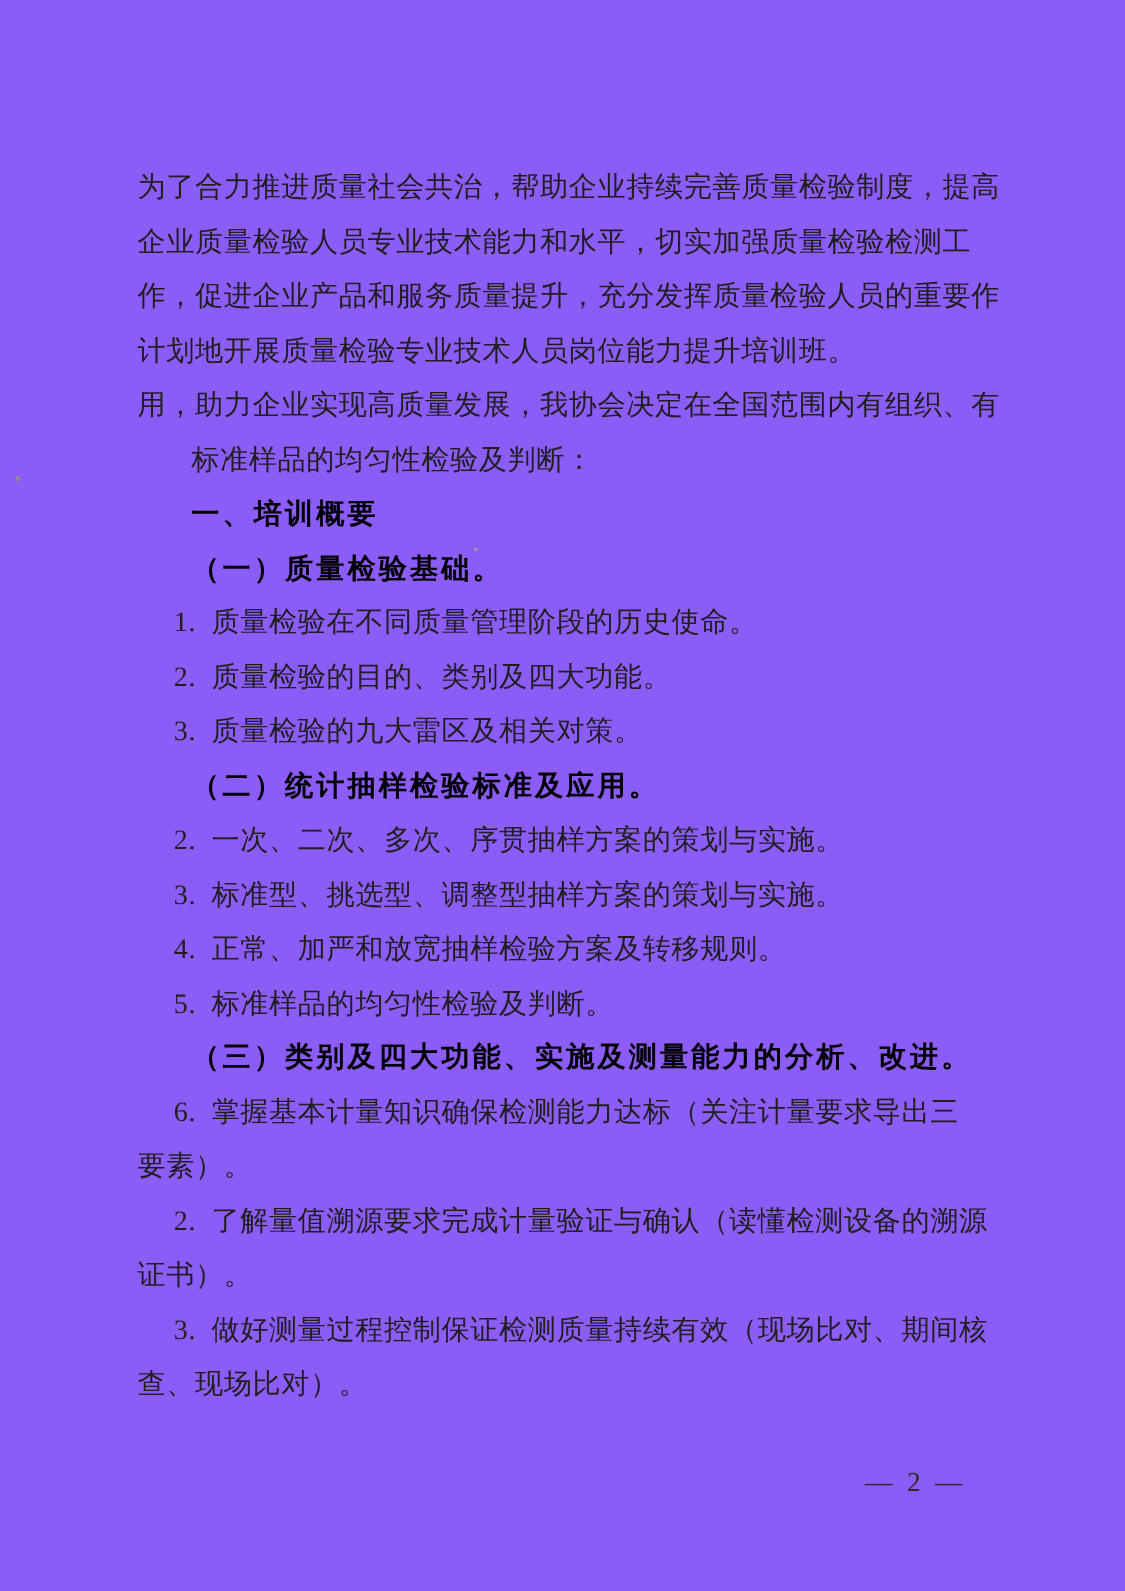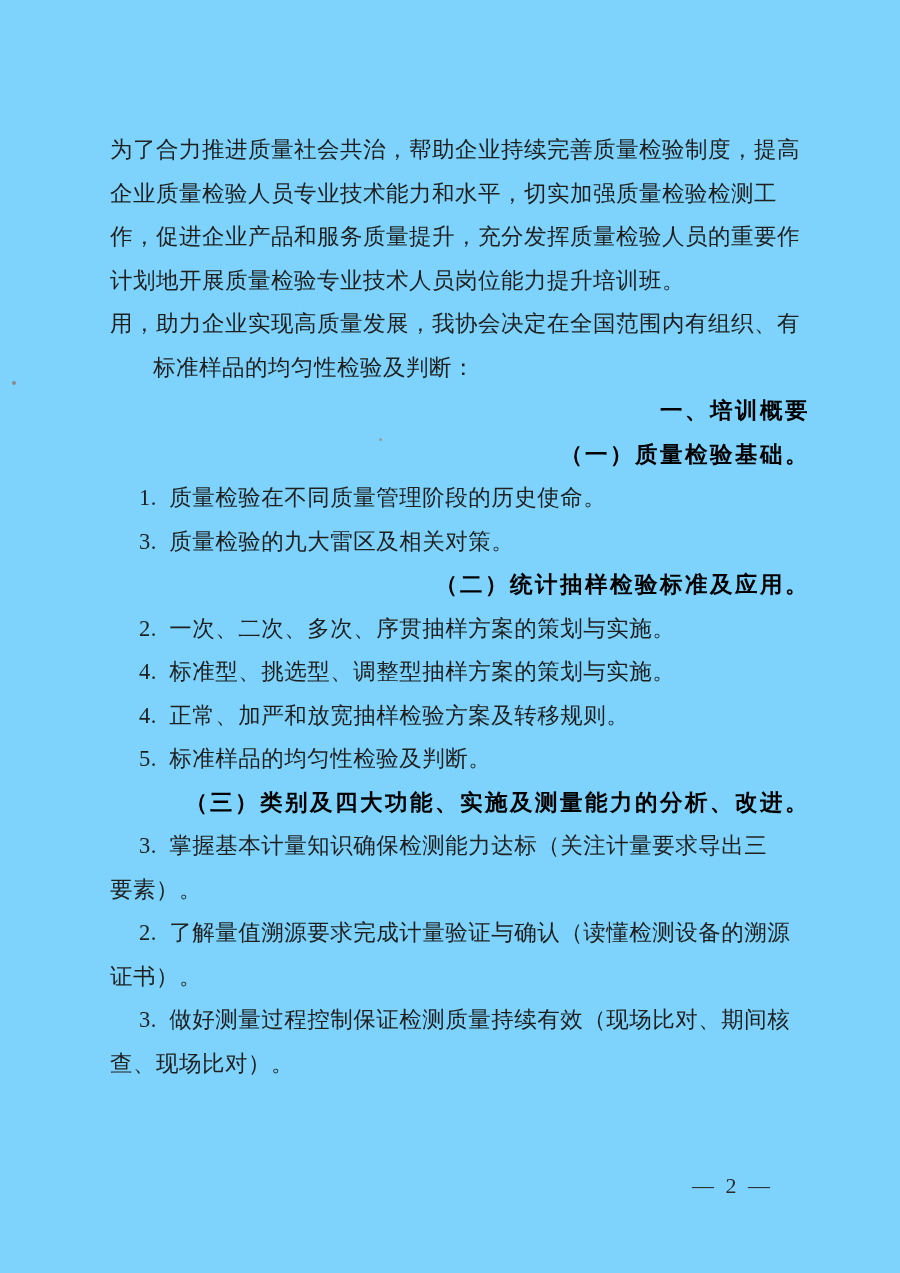--- a/index.html
+++ b/index.html
@@ -4,21 +4,21 @@
 <style>
   html, body {
     margin: 0;
     padding: 0;
     background: #ffffff;
   }
   .page {
     position: relative;
     width: 900px;
     height: 1273px;
-    background: #7dd3fc;
+    background: #8b5cf6;
     overflow: hidden;
     font-family: "Liberation Serif", "DejaVu Serif", serif;
     color: #1b1b1b;
   }
   .content {
     position: absolute;
     left: 110px;
     top: 128px;
     width: 700px;
   }
@@ -28,21 +28,20 @@
     height: 43.5px;
     white-space: pre;
     letter-spacing: 0.5px;
     color: #1f1f1f;
   }
   .line.heading {
     font-family: "Liberation Sans", "DejaVu Sans", sans-serif;
     font-weight: bold;
     color: #000000;
     letter-spacing: 2.5px;
-    text-align: right;
   }
   .ind0 { text-indent: 0; }
   .ind1 { text-indent: 29px; }
   .ind2 { text-indent: 43px; }
   .page-number {
     position: absolute;
     top: 1172px;
     left: 692px;
     font-size: 22px;
     line-height: 28px;
@@ -65,28 +64,29 @@
   <div class="content">
       <div class="line ind0">为了合力推进质量社会共治，帮助企业持续完善质量检验制度，提高</div>
       <div class="line ind0">企业质量检验人员专业技术能力和水平，切实加强质量检验检测工</div>
       <div class="line ind0">作，促进企业产品和服务质量提升，充分发挥质量检验人员的重要作</div>
       <div class="line ind0">计划地开展质量检验专业技术人员岗位能力提升培训班。</div>
       <div class="line ind0">用，助力企业实现高质量发展，我协会决定在全国范围内有组织、有</div>
       <div class="line ind2">标准样品的均匀性检验及判断：</div>
       <div class="line heading ind2">一、培训概要</div>
       <div class="line heading ind2">（一）质量检验基础。</div>
       <div class="line ind1">1.  质量检验在不同质量管理阶段的历史使命。</div>
+      <div class="line ind1">2.  质量检验的目的、类别及四大功能。</div>
       <div class="line ind1">3.  质量检验的九大雷区及相关对策。</div>
       <div class="line heading ind2">（二）统计抽样检验标准及应用。</div>
       <div class="line ind1">2.  一次、二次、多次、序贯抽样方案的策划与实施。</div>
-      <div class="line ind1">4.  标准型、挑选型、调整型抽样方案的策划与实施。</div>
+      <div class="line ind1">3.  标准型、挑选型、调整型抽样方案的策划与实施。</div>
       <div class="line ind1">4.  正常、加严和放宽抽样检验方案及转移规则。</div>
       <div class="line ind1">5.  标准样品的均匀性检验及判断。</div>
       <div class="line heading ind2">（三）类别及四大功能、实施及测量能力的分析、改进。</div>
-      <div class="line ind1">3.  掌握基本计量知识确保检测能力达标（关注计量要求导出三</div>
+      <div class="line ind1">6.  掌握基本计量知识确保检测能力达标（关注计量要求导出三</div>
       <div class="line ind0">要素）。</div>
       <div class="line ind1">2.  了解量值溯源要求完成计量验证与确认（读懂检测设备的溯源</div>
       <div class="line ind0">证书）。</div>
       <div class="line ind1">3.  做好测量过程控制保证检测质量持续有效（现场比对、期间核</div>
       <div class="line ind0">查、现场比对）。</div>
     </div>
   <div class="page-number">— 2 —</div>
   <div class="speck speck-a"></div>
   <div class="speck speck-b"></div>
 </div>

